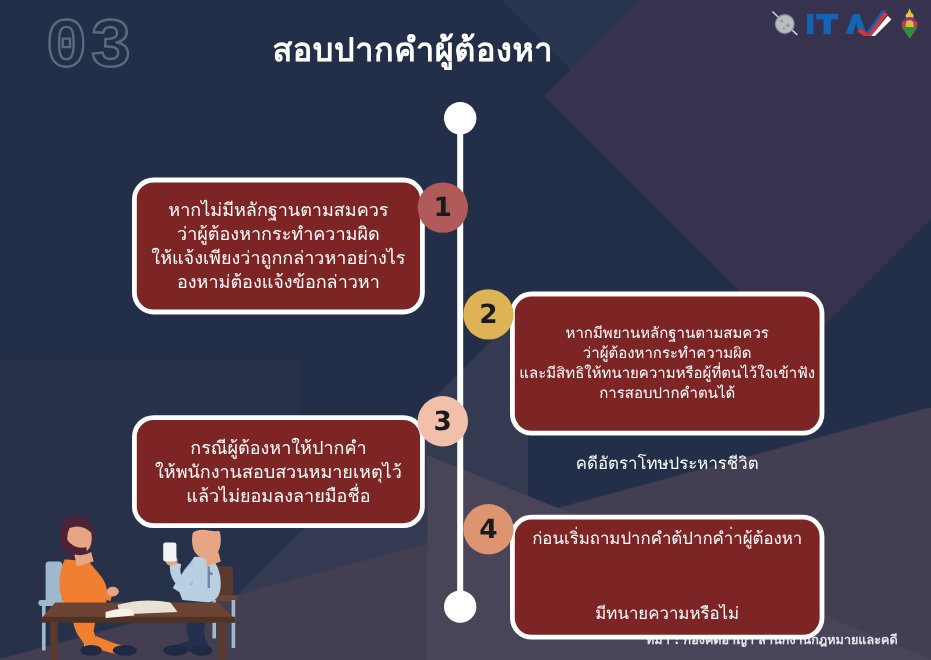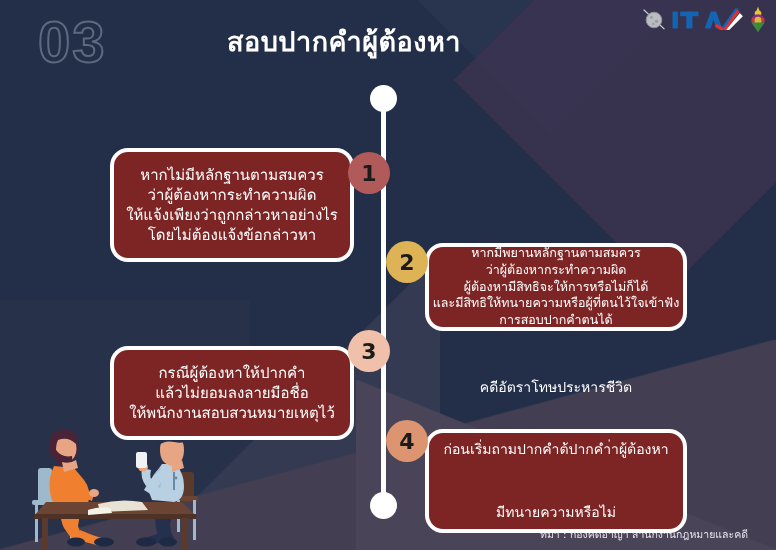--- a/index.html
+++ b/index.html
@@ -42,21 +42,21 @@
     position:absolute;left:0;top:300px;width:250px;height:250px;
     background:#27324a;
   }
 
   
   .hdr-num{
     position:absolute;left:38px;top:8px;
     font-size:58px;font-weight:bold;letter-spacing:2px;
     color:transparent;
     -webkit-text-stroke:2px #5c697f;
-    font-family:Liberation Sans, sans-serif;
+    font-family:Liberation Mono, monospace;
   }
   .title{
     position:absolute;left:0;top:20px;width:688px;
     text-align:center;
     color:#ffffff;font-size:27px;font-weight:bold;
     letter-spacing:.5px;
   }
 
   
   .logos{
@@ -105,31 +105,31 @@
     align-items:center;justify-content:center;
     z-index:4;
     margin-top:40px;
   }
   .box .ln{
     display:block;
     line-height:1.34;
     white-space:nowrap;
   }
   .box1{left:110px;top:108px;width:244px;height:114px;font-size:15px;}
-  .box2{left:425px;top:203px;width:262px;height:88px;font-size:12.5px;}
+  .box2{left:425px;top:203px;width:262px;height:120px;font-size:12.5px;}
   .box3{left:110px;top:306px;width:244px;height:94px;font-size:15px;}
   .box4{left:425px;top:389px;width:262px;height:104px;font-size:14px;gap:44px;}
 
   
   .footer{
     position:absolute;right:28px;bottom:8px;
     text-align:right;color:#e8e4ee;
     line-height:1.45;
   }
-  .footer .f1{font-size:10.5px;display:block;}
+  .footer .f1{font-size:10.5px;display:block;font-weight:bold;}
   .footer .f2{font-size:11px;display:block;letter-spacing:.4px;}
 
   
   .illus{position:absolute;left:10px;bottom:0;width:215px;height:130px;}
 </style>
 </head>
 <body>
 
 <div id="stage">
 
@@ -175,37 +175,36 @@
   </div>
 
   <div class="spine"></div>
   <div class="cap cap-top"></div>
   <div class="cap cap-bottom"></div>
 
   <div class="box box1">
     <span class="ln">หากไม่มีหลักฐานตามสมควร</span>
     <span class="ln">ว่าผู้ต้องหากระทำความผิด</span>
     <span class="ln">ให้แจ้งเพียงว่าถูกกล่าวหาอย่างไร</span>
-    <span class="ln">โดยไม่ต้องแจ้งข้อกล่าวหา</span>
+    <span class="ln">องหาม่ต้องแจ้งข้อกล่าวหา</span>
   </div>
   <div class="num-circle n1">1</div>
 
   <div class="box box2">
     <span class="ln">หากมีพยานหลักฐานตามสมควร</span>
     <span class="ln">ว่าผู้ต้องหากระทำความผิด</span>
-    <span class="ln">ผู้ต้องหามีสิทธิจะให้การหรือไม่ก็ได้</span>
     <span class="ln">และมีสิทธิให้ทนายความหรือผู้ที่ตนไว้ใจเข้าฟัง</span>
     <span class="ln">การสอบปากคำตนได้</span>
   </div>
   <div class="num-circle n2">2</div>
 
   <div class="box box3">
     <span class="ln">กรณีผู้ต้องหาให้ปากคำ</span>
+    <span class="ln">ให้พนักงานสอบสวนหมายเหตุไว้</span>
     <span class="ln">แล้วไม่ยอมลงลายมือชื่อ</span>
-    <span class="ln">ให้พนักงานสอบสวนหมายเหตุไว้</span>
   </div>
   <div class="num-circle n3">3</div>
 
   <div class="box box4">
     <span class="ln">คดีอัตราโทษประหารชีวิต</span>
     <span class="ln">ก่อนเริ่มถามปากคำต้ปากคำ่าผู้ต้องหา</span>
     <span class="ln">มีทนายความหรือไม่</span>
     <span class="ln">หากไม่มีต้องจัดหาให้</span>
   </div>
   <div class="num-circle n4">4</div>

